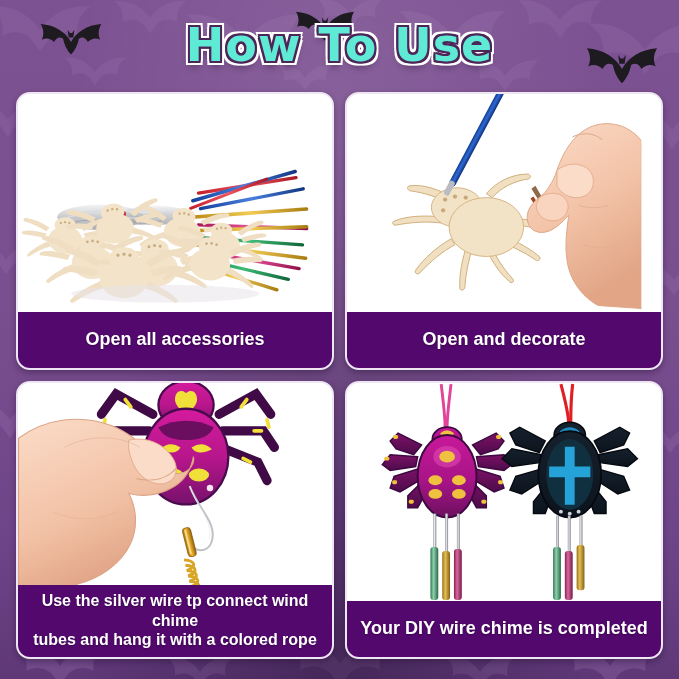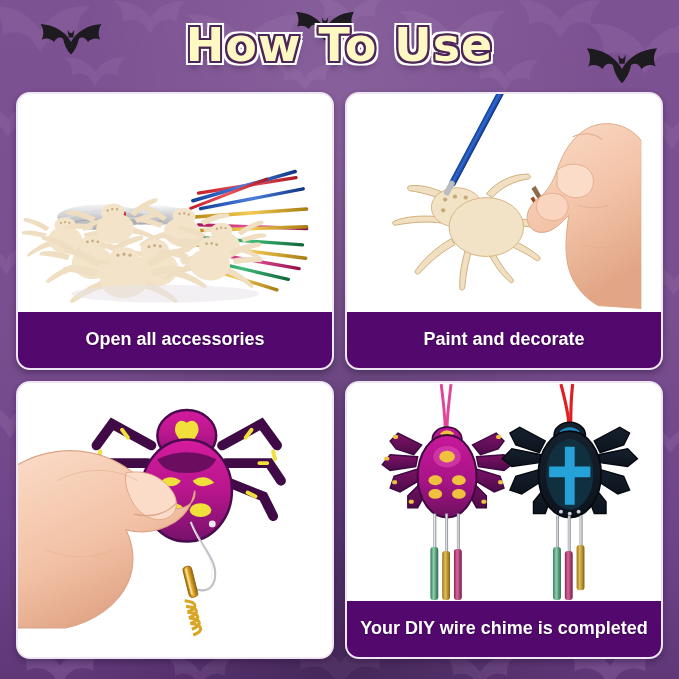--- a/index.html
+++ b/index.html
@@ -49,21 +49,21 @@
   
   .title {
     position: absolute;
     left: 0;
     right: 0;
     top: 18px;
     text-align: center;
     font-size: 46px;
     font-weight: bold;
     letter-spacing: 1px;
-    color: #fef9c3;
+    color: #5eead4;
     font-family: "DejaVu Sans", sans-serif;
     text-shadow:
       -2px -2px 0 #4d2558, 2px -2px 0 #4d2558,
       -2px 2px 0 #4d2558, 2px 2px 0 #4d2558,
       0px -2px 0 #4d2558, 0px 2px 0 #4d2558,
       -2px 0px 0 #4d2558, 2px 0px 0 #4d2558,
       -4px -4px 0 #ffffff, 4px -4px 0 #ffffff,
       -4px 4px 0 #ffffff, 4px 4px 0 #ffffff,
       0 -4px 0 #ffffff, 0 4px 0 #ffffff,
       -4px 0 0 #ffffff, 4px 0 0 #ffffff,
@@ -337,21 +337,21 @@
             <path d="M214,74 c8,-6 18,-8 27,-4 c7,3 11,10 10,18 c-1,8 -7,13 -15,14 c-9,1 -18,-4 -22,-12 z" fill="#fbdcc8" stroke="#e3ab8a" stroke-width="0.9"></path>
             <path d="M196,102 c7,-5 16,-6 23,-2 c6,4 8,11 5,17 c-3,7 -11,10 -19,8 c-8,-2 -13,-9 -12,-16 z" fill="#f9d5bf" stroke="#e3ab8a" stroke-width="0.9"></path>
             <path d="M230,40 c10,-5 22,-4 30,3" stroke="#e0ab8b" stroke-width="1.1" fill="none"></path>
             <path d="M236,110 c10,3 20,3 30,0" stroke="#e0ab8b" stroke-width="1" fill="none" opacity="0.7"></path>
             <path d="M240,150 c12,4 26,4 38,-1" stroke="#e0ab8b" stroke-width="1" fill="none" opacity="0.55"></path>
           </g>
           <rect x="300" y="0" width="20" height="215" fill="#ffffff"></rect>
         </svg>
       </div>
       <div class="caption">
-        <span>Paint and decorate</span>
+        <span>Open and decorate</span>
       </div>
     </div>
 
     <div class="panel">
       <div class="photo">
         <svg viewBox="0 0 320 220" preserveAspectRatio="xMidYMid meet">
           <defs>
             <linearGradient id="skin3" x1="0" y1="0" x2="0.5" y2="1">
               <stop offset="0" stop-color="#fbdcc8"></stop>
               <stop offset="0.6" stop-color="#f2c1a5"></stop>
@@ -426,20 +426,26 @@
             <path d="M-10,220 L-10,60 C20,38 58,34 90,46 C112,54 128,70 140,84
                      C150,96 158,100 166,98 C176,96 182,88 180,80
                      C178,92 172,104 160,112 C144,122 126,124 110,120
                      C118,136 120,156 112,174 C102,196 78,214 48,220 Z" fill="url(#skin3)" stroke="#dca486" stroke-width="1.2"></path>
             <path d="M110,62 c20,-4 38,4 48,20 c6,10 4,22 -6,26 c-12,5 -26,-2 -34,-14 c-6,-10 -10,-22 -8,-32 z" fill="#fbdcc8" stroke="#e0a98a" stroke-width="1"></path>
             <path d="M118,104 c18,4 34,0 44,-12" stroke="#dca486" stroke-width="1.1" fill="none"></path>
             <path d="M40,70 c26,-14 58,-14 82,0" stroke="#e0ab8b" stroke-width="1" fill="none" opacity="0.55"></path>
             <path d="M28,140 c22,10 48,10 70,0" stroke="#e0ab8b" stroke-width="1" fill="none" opacity="0.45"></path>
           </g>
         </svg>
+      </div>
+      <div class="caption two-line">
+        <div>
+          <span>Use the silver wire tp connect wind chime</span>
+          <span>tubes and hang it with a colored rope</span>
+        </div>
       </div>
     </div>
 
     <div class="panel">
       <div class="photo">
         <svg viewBox="0 0 320 220" preserveAspectRatio="xMidYMid meet">
           <defs>
             <linearGradient id="mag4" x1="0" y1="0" x2="0" y2="1">
               <stop offset="0" stop-color="#c8189a"></stop>
                 <stop offset="0.55" stop-color="#a81487"></stop>

